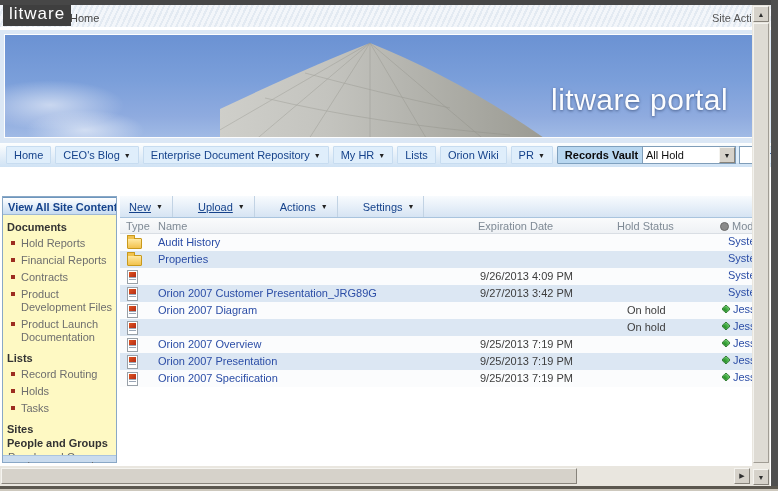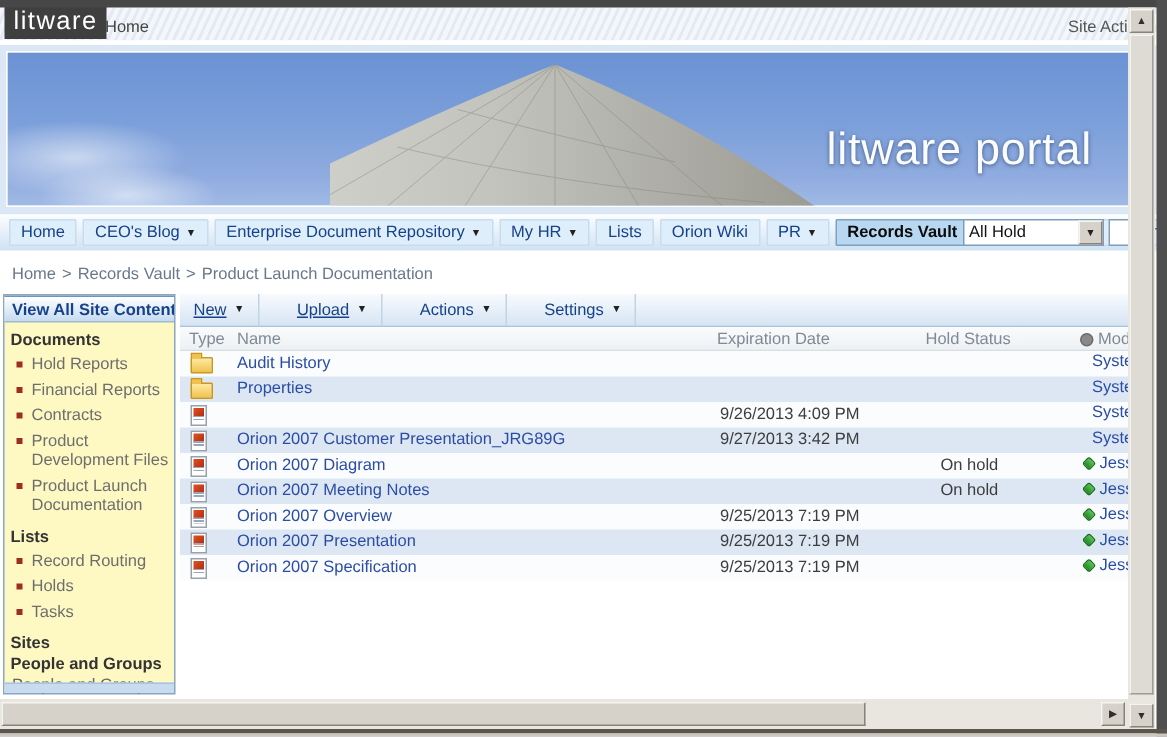--- a/index.html
+++ b/index.html
@@ -216,23 +216,20 @@
         <span>Search</span>
       </a>
 
     <div class="scope-select">
       <span class="txt">All Hold</span>
       <span class="dd">▼</span>
     </div>
     <input class="search-box" type="text" value="" style="">
   </div>
 
-  <div class="breadcrumb">
-    <a>Home</a><span class="sep">&gt;</span><a>Records Vault</a><span class="sep">&gt;</span><a>Product Launch Documentation</a>
-  </div>
 
   <div class="sidebar">
     <a class="side-title">View All Site Content</a>
     <div class="side-heading">Documents</div>
     <a class="side-item">Hold Reports</a>
     <a class="side-item">Financial Reports</a>
     <a class="side-item">Contracts</a>
     <a class="side-item">Product Development Files</a>
     <a class="side-item">Product Launch Documentation</a>
     <div class="side-heading">Lists</div>
@@ -327,21 +324,20 @@
         <span class="cell c-exp"></span>
         <span class="cell c-hold">On hold</span>
         <span class="cell c-mod">
             <span class="presence-on"></span>
             <a>Jesse M</a>
           </span>
       </div>
 
       <div class="row alt">
         <span class="cell c-type"><span class="icon-doc"></span></span>
-        <a class="cell c-name">Orion 2007 Meeting Notes</a>
         <span class="cell c-exp"></span>
         <span class="cell c-hold">On hold</span>
         <span class="cell c-mod">
             <span class="presence-on"></span>
             <a>Jesse M</a>
           </span>
       </div>
 
       <div class="row">
         <span class="cell c-type"><span class="icon-doc"></span></span>

